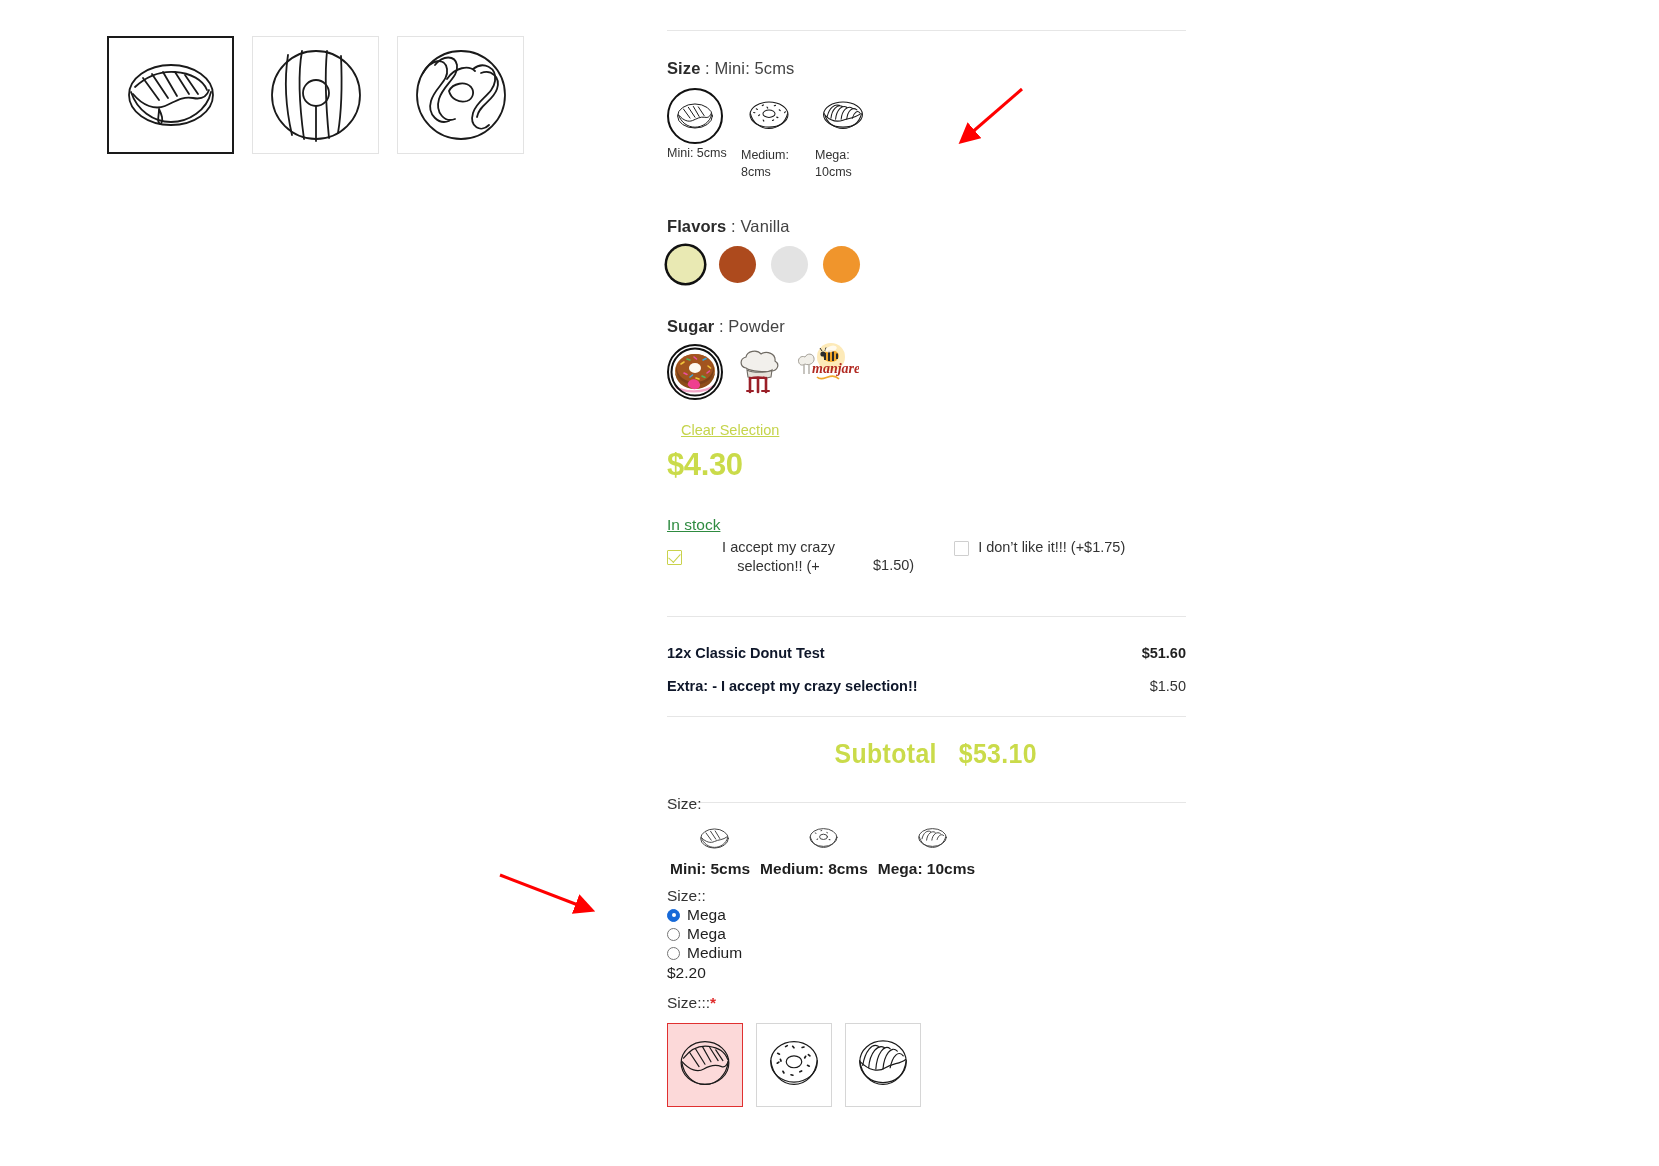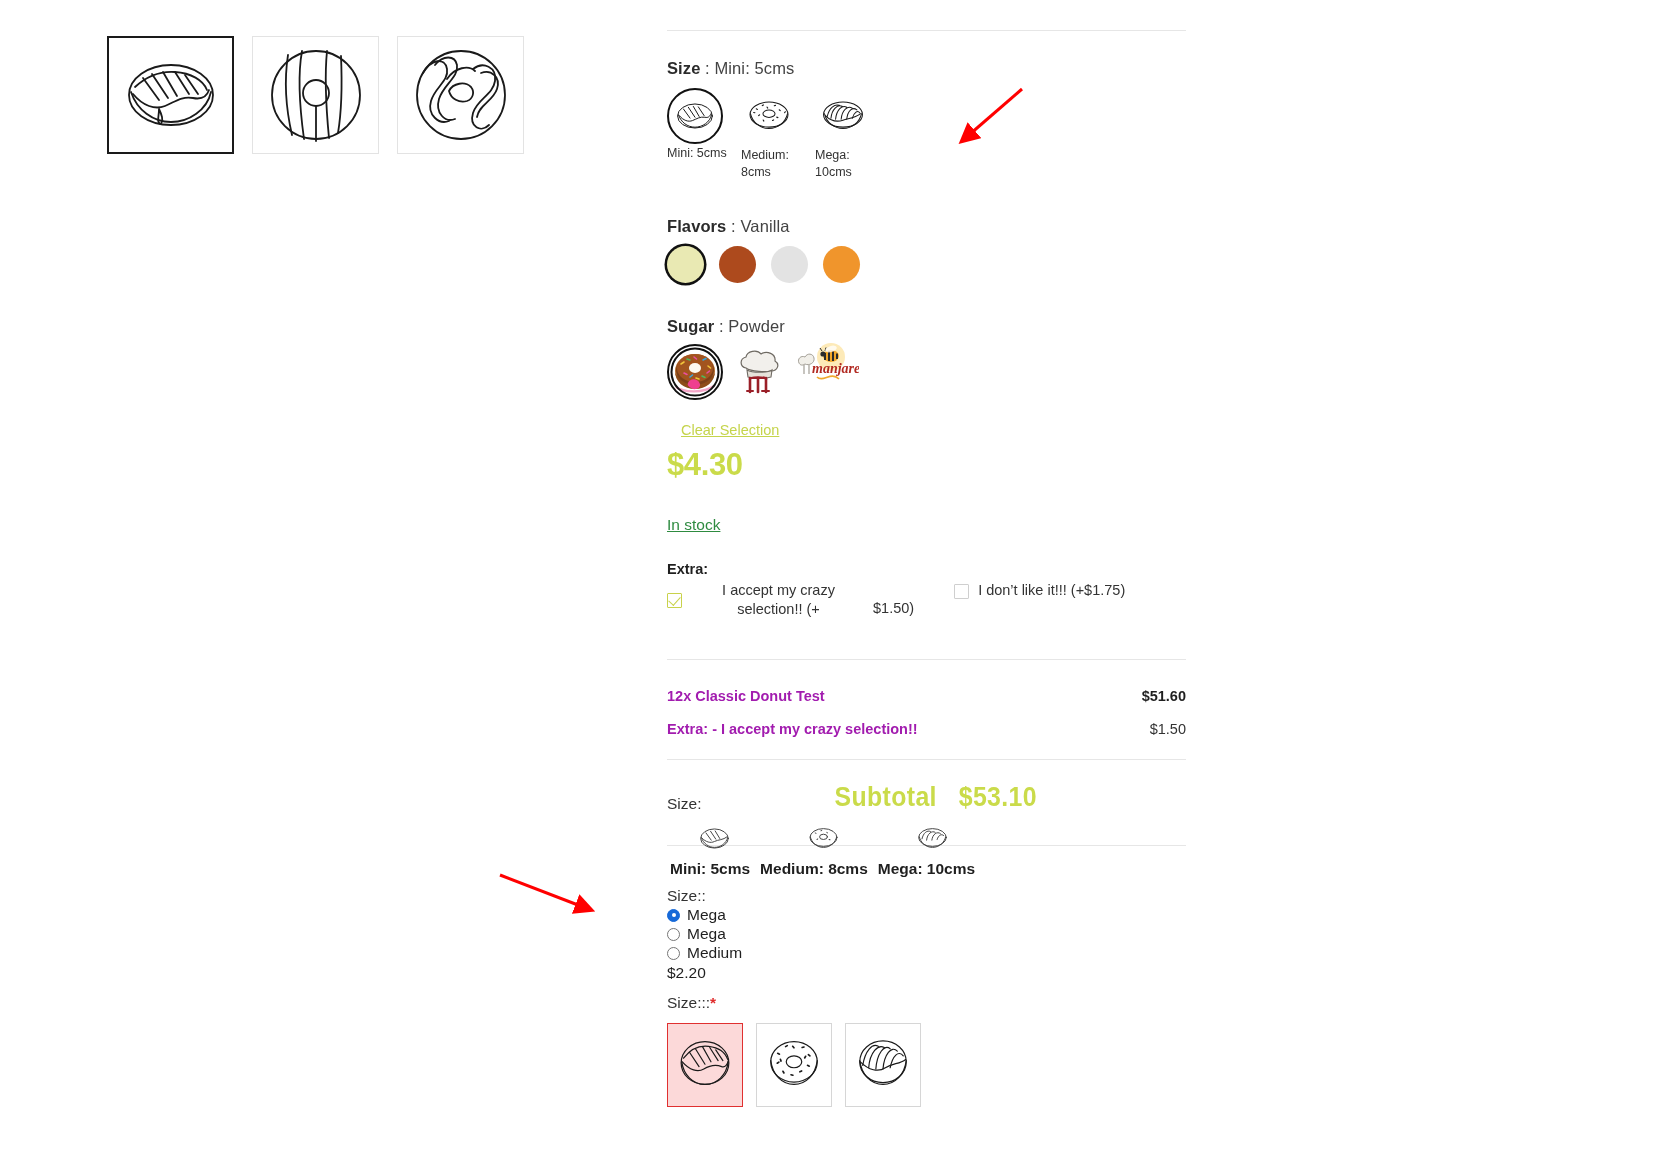--- a/index.html
+++ b/index.html
@@ -77,21 +77,21 @@
     border:solid #c9d24b; border-width:0 1.7px 1.7px 0; transform:rotate(42deg);
   }
   .cbox.plain { border:1.5px solid #cfcfcf; margin-top:3px; }
   .extra-txt { font-size:14.5px; color:#333; line-height:19px; width:175px; }
   .extra-amt { font-size:14.5px; color:#333; margin-left:7px; margin-top:19px; }
   .extra-right { margin-left:40px; display:flex; align-items:flex-start; }
   .extra-right .extra-txt { width:auto; white-space:nowrap; margin-top:0px; }
 
   .totals { margin-top:28px; }
   .tot-row { display:flex; justify-content:space-between; align-items:baseline; margin-bottom:17px; }
-  .tot-name { font-size:14.5px; font-weight:700; color:#a21caf; }
+  .tot-name { font-size:14.5px; font-weight:700; color:#0f172a; }
   .tot-val { font-size:14.5px; color:#333; }
   .tot-val.b { font-weight:700; color:#1f1f1f;text-align:center; }
 
   .subtotal-row { display:flex; justify-content:center; margin-top:22px; }
   .subtotal {
     font-size:27px; font-weight:700; color:#cadb4a;
     font-family:"Liberation Sans Narrow","Liberation Sans", sans-serif;
     transform:scaleX(.92); transform-origin:right center; letter-spacing:.4px;
   }
 
@@ -330,21 +330,20 @@
       </div>
 
     </div>
   </div>
 
   <a class="clear-link">Clear Selection</a>
 
   <div class="price-main">$4.30</div>
   <div class="stock">In stock</div>
 
-  <div class="extra-label">Extra:</div>
 
   <div class="extra-row">
 
     <div class="cb-wrap">
       <div class="cbox checked"></div>
       <div class="extra-txt">I accept my crazy selection!! (+</div>
       <div class="extra-amt">$1.50)</div>
     </div>
 
     <div class="extra-right">

